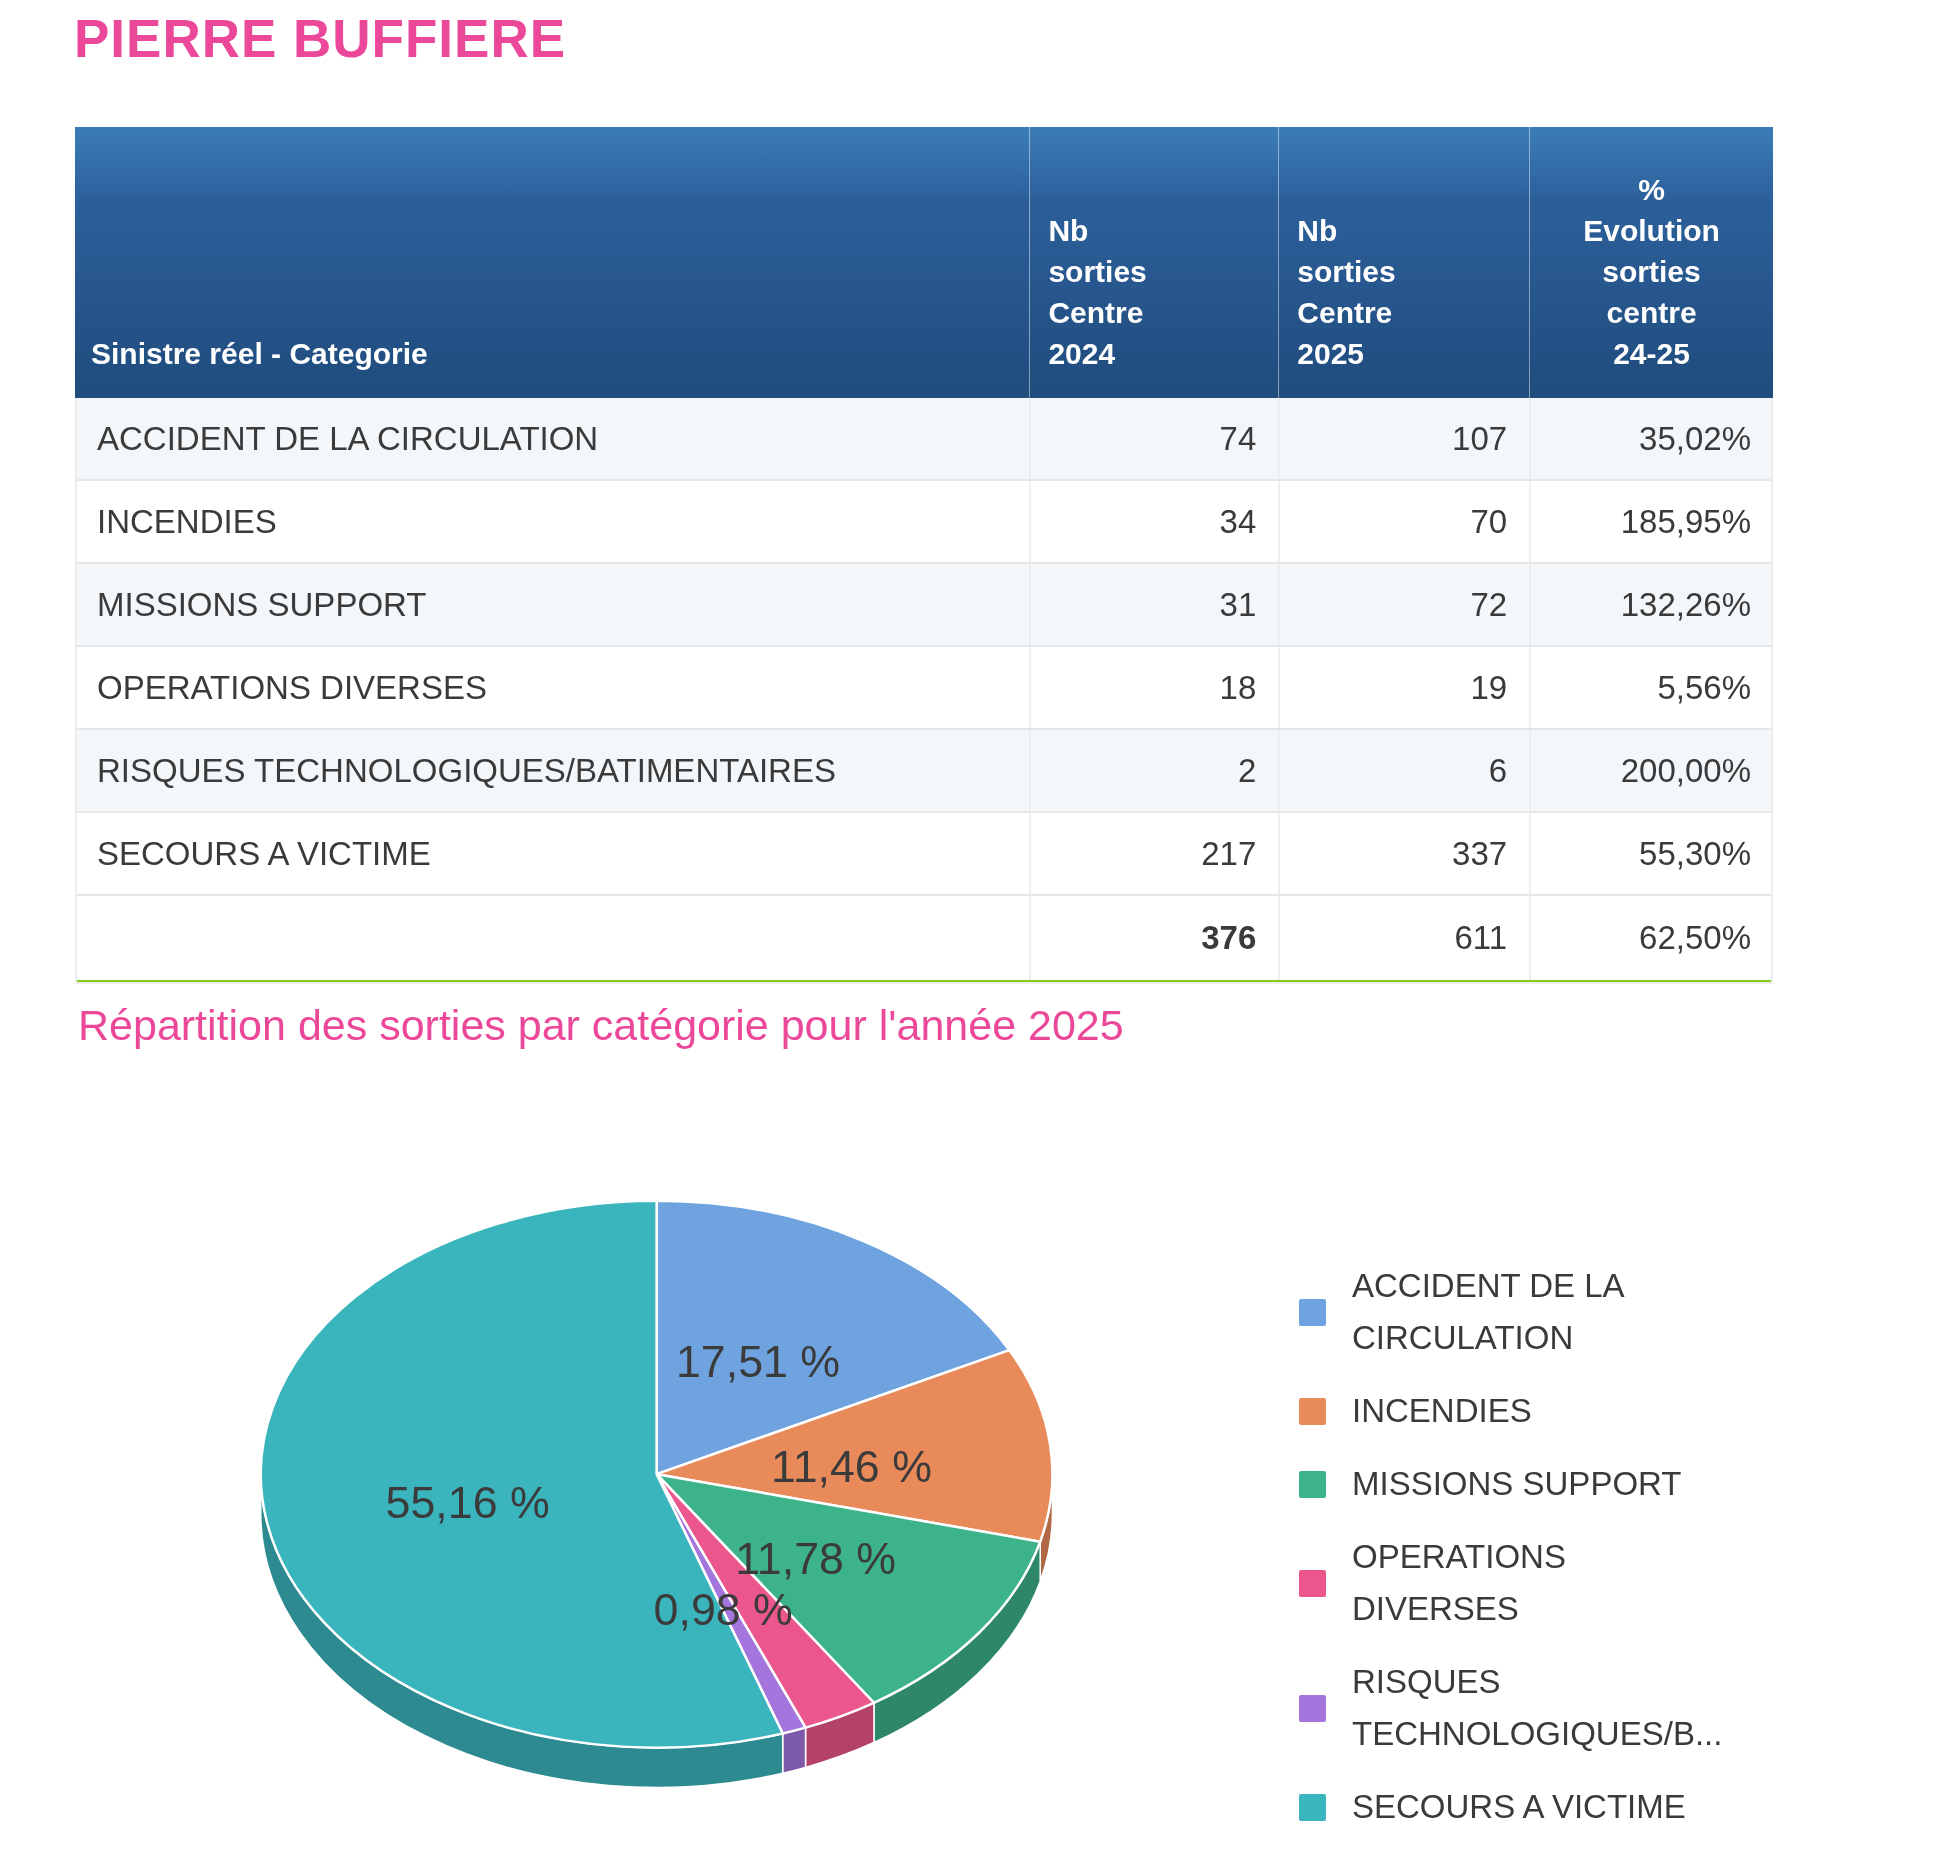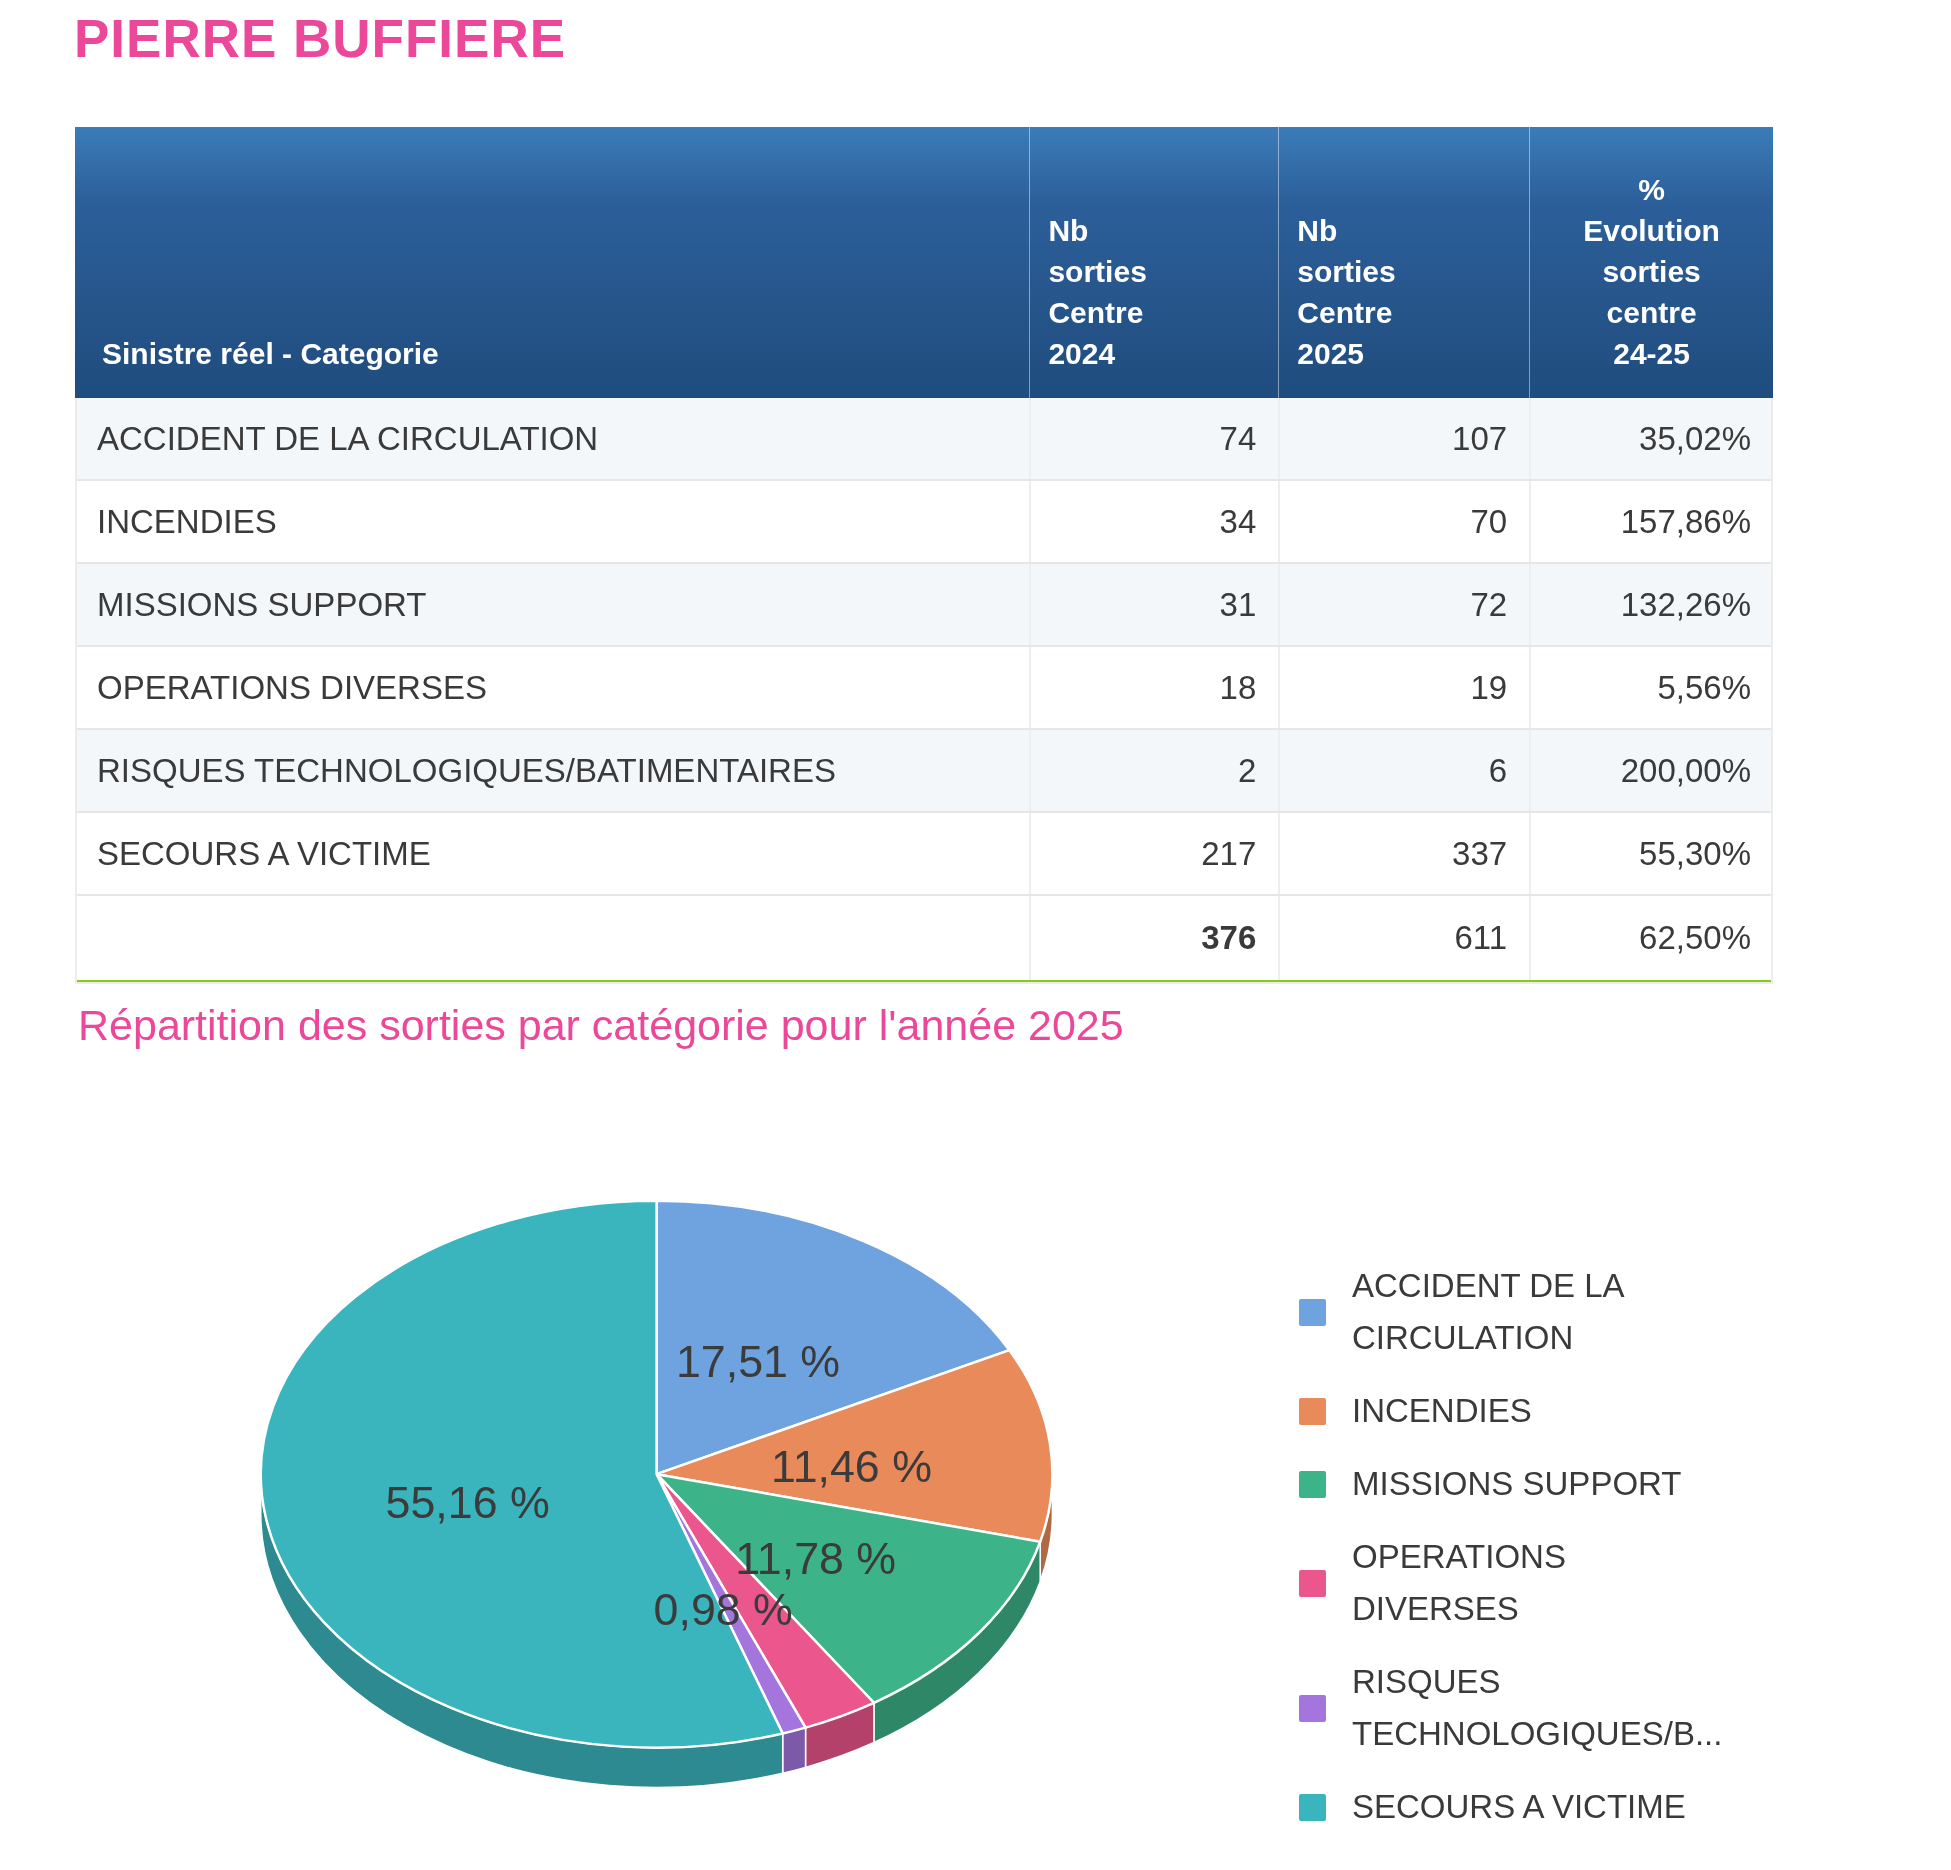--- a/index.html
+++ b/index.html
@@ -15,21 +15,21 @@
   }
   
   .tbl{position:absolute;left:75px;top:127px;width:1698px;}
   .tbl-header{
     display:flex;height:271px;
     background:linear-gradient(180deg,#3b7cb8 0%,#2c5f9a 28%,#255489 70%,#204c7e 100%);
     color:#ffffff;font-weight:bold;font-size:30px;line-height:41px;
   }
   .th{box-sizing:border-box;display:flex;align-items:flex-end;padding-bottom:24px;}
   .th + .th{border-left:1px solid rgba(255,255,255,0.45);}
-  .th-cat{width:955px;padding-left:27px;}
+  .th-cat{width:955px;padding-left:16px;}
   .th-num{width:249px;padding-left:18px;white-space:pre-line;}
   .th-num2{width:251px;padding-left:18px;white-space:pre-line;}
   .th-pct{width:244px;justify-content:center;text-align:center;white-space:pre-line;}
   .tbl-body{border:2px solid #ececec;border-top:none;}
   .tr{display:flex;height:81px;border-bottom:2px solid #e6e6e6;background:#ffffff;font-size:33px;color:#3a3a3a;}
   .tr.alt{background:#f3f7fa;}
   .tr.total{height:84px;border-bottom:2px solid #84cc16;}
   .tr.total .td-num{font-weight:bold;}
   .td{box-sizing:border-box;display:flex;align-items:center;}
   .td + .td{border-left:2px solid #eceff1;}
@@ -75,21 +75,21 @@
     <div class="tr alt">
       <div class="td td-cat">ACCIDENT DE LA CIRCULATION</div>
       <div class="td td-num">74</div>
       <div class="td td-num3">107</div>
       <div class="td td-pct">35,02%</div>
     </div>
     <div class="tr">
       <div class="td td-cat">INCENDIES</div>
       <div class="td td-num">34</div>
       <div class="td td-num3">70</div>
-      <div class="td td-pct">157,86%</div>
+      <div class="td td-pct">185,95%</div>
     </div>
     <div class="tr alt">
       <div class="td td-cat">MISSIONS SUPPORT</div>
       <div class="td td-num">31</div>
       <div class="td td-num3">72</div>
       <div class="td td-pct">132,26%</div>
     </div>
     <div class="tr">
       <div class="td td-cat">OPERATIONS DIVERSES</div>
       <div class="td td-num">18</div>

